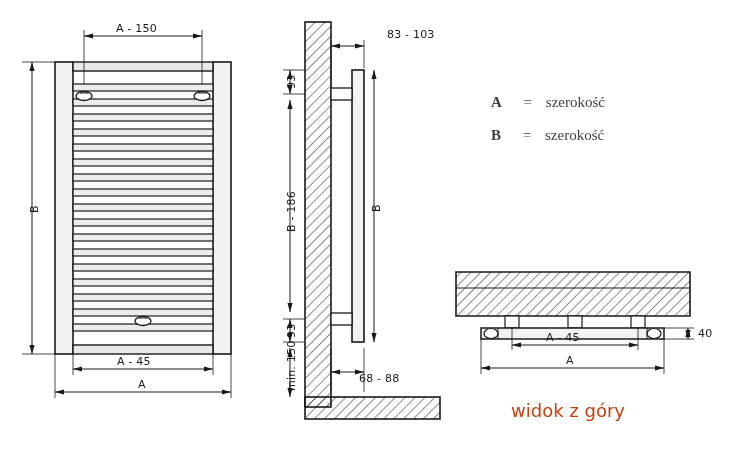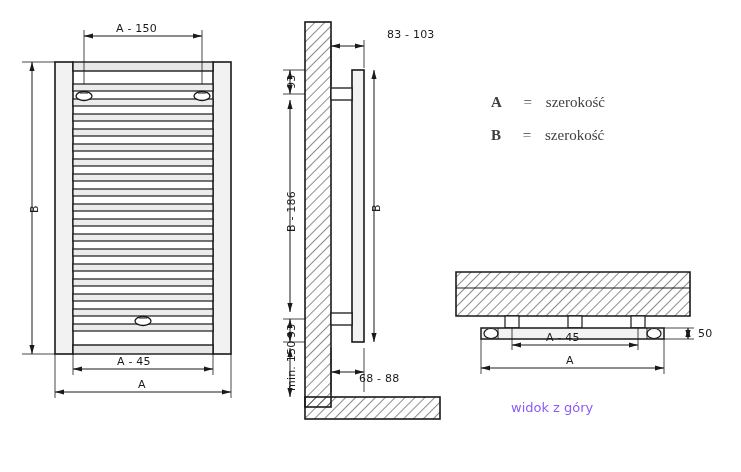--- a/index.html
+++ b/index.html
@@ -33,22 +33,22 @@
     font-size: 15px;
     color: #404040;
     white-space: nowrap;
     font-family: Liberation Serif, serif;
   }
   .legend .k {
     font-weight: bold;
   }
   .caption {
     position: absolute;
-    font-size: 13px;
-    color: #8b5cf6;
+    font-size: 18px;
+    color: #c2410c;
     white-space: nowrap;
   }
   svg {
     position: absolute;
     left: 0;
     top: 0;
   }
 </style>
 </head>
 <body>
@@ -214,21 +214,21 @@
   <div class="lbl" style="left:364px; top:28px;margin-left:23px;">83 - 103</div>
   <div class="lbl rot" style="left:285px; top:89px;">93</div>
   <div class="lbl rot" style="left:285px; top:232px;">B - 186</div>
   <div class="lbl rot" style="left:285px; top:338px;">93</div>
   <div class="lbl rot" style="left:285px; top:391px;">min. 150</div>
   <div class="lbl rot" style="left:370px; top:212px;">B</div>
   <div class="lbl" style="left:359px; top:372px;">68 - 88</div>
 
   <div class="lbl" style="left:546px; top:331px;">A - 45</div>
   <div class="lbl" style="left:566px; top:354px;">A</div>
-  <div class="lbl" style="left:698px; top:327px;">50</div>
+  <div class="lbl" style="left:698px; top:327px;">40</div>
 
   <div class="caption" style="left:511px; top:400px;">widok z góry</div>
 
   <div class="legend" style="left:491px; top:94px;">
     <span class="k">A</span>
     <span style="margin:0 10px 0 18px;">=</span>
     <span>szerokość</span>
   </div>
   <div class="legend" style="left:491px; top:127px;">
     <span class="k">B</span>

